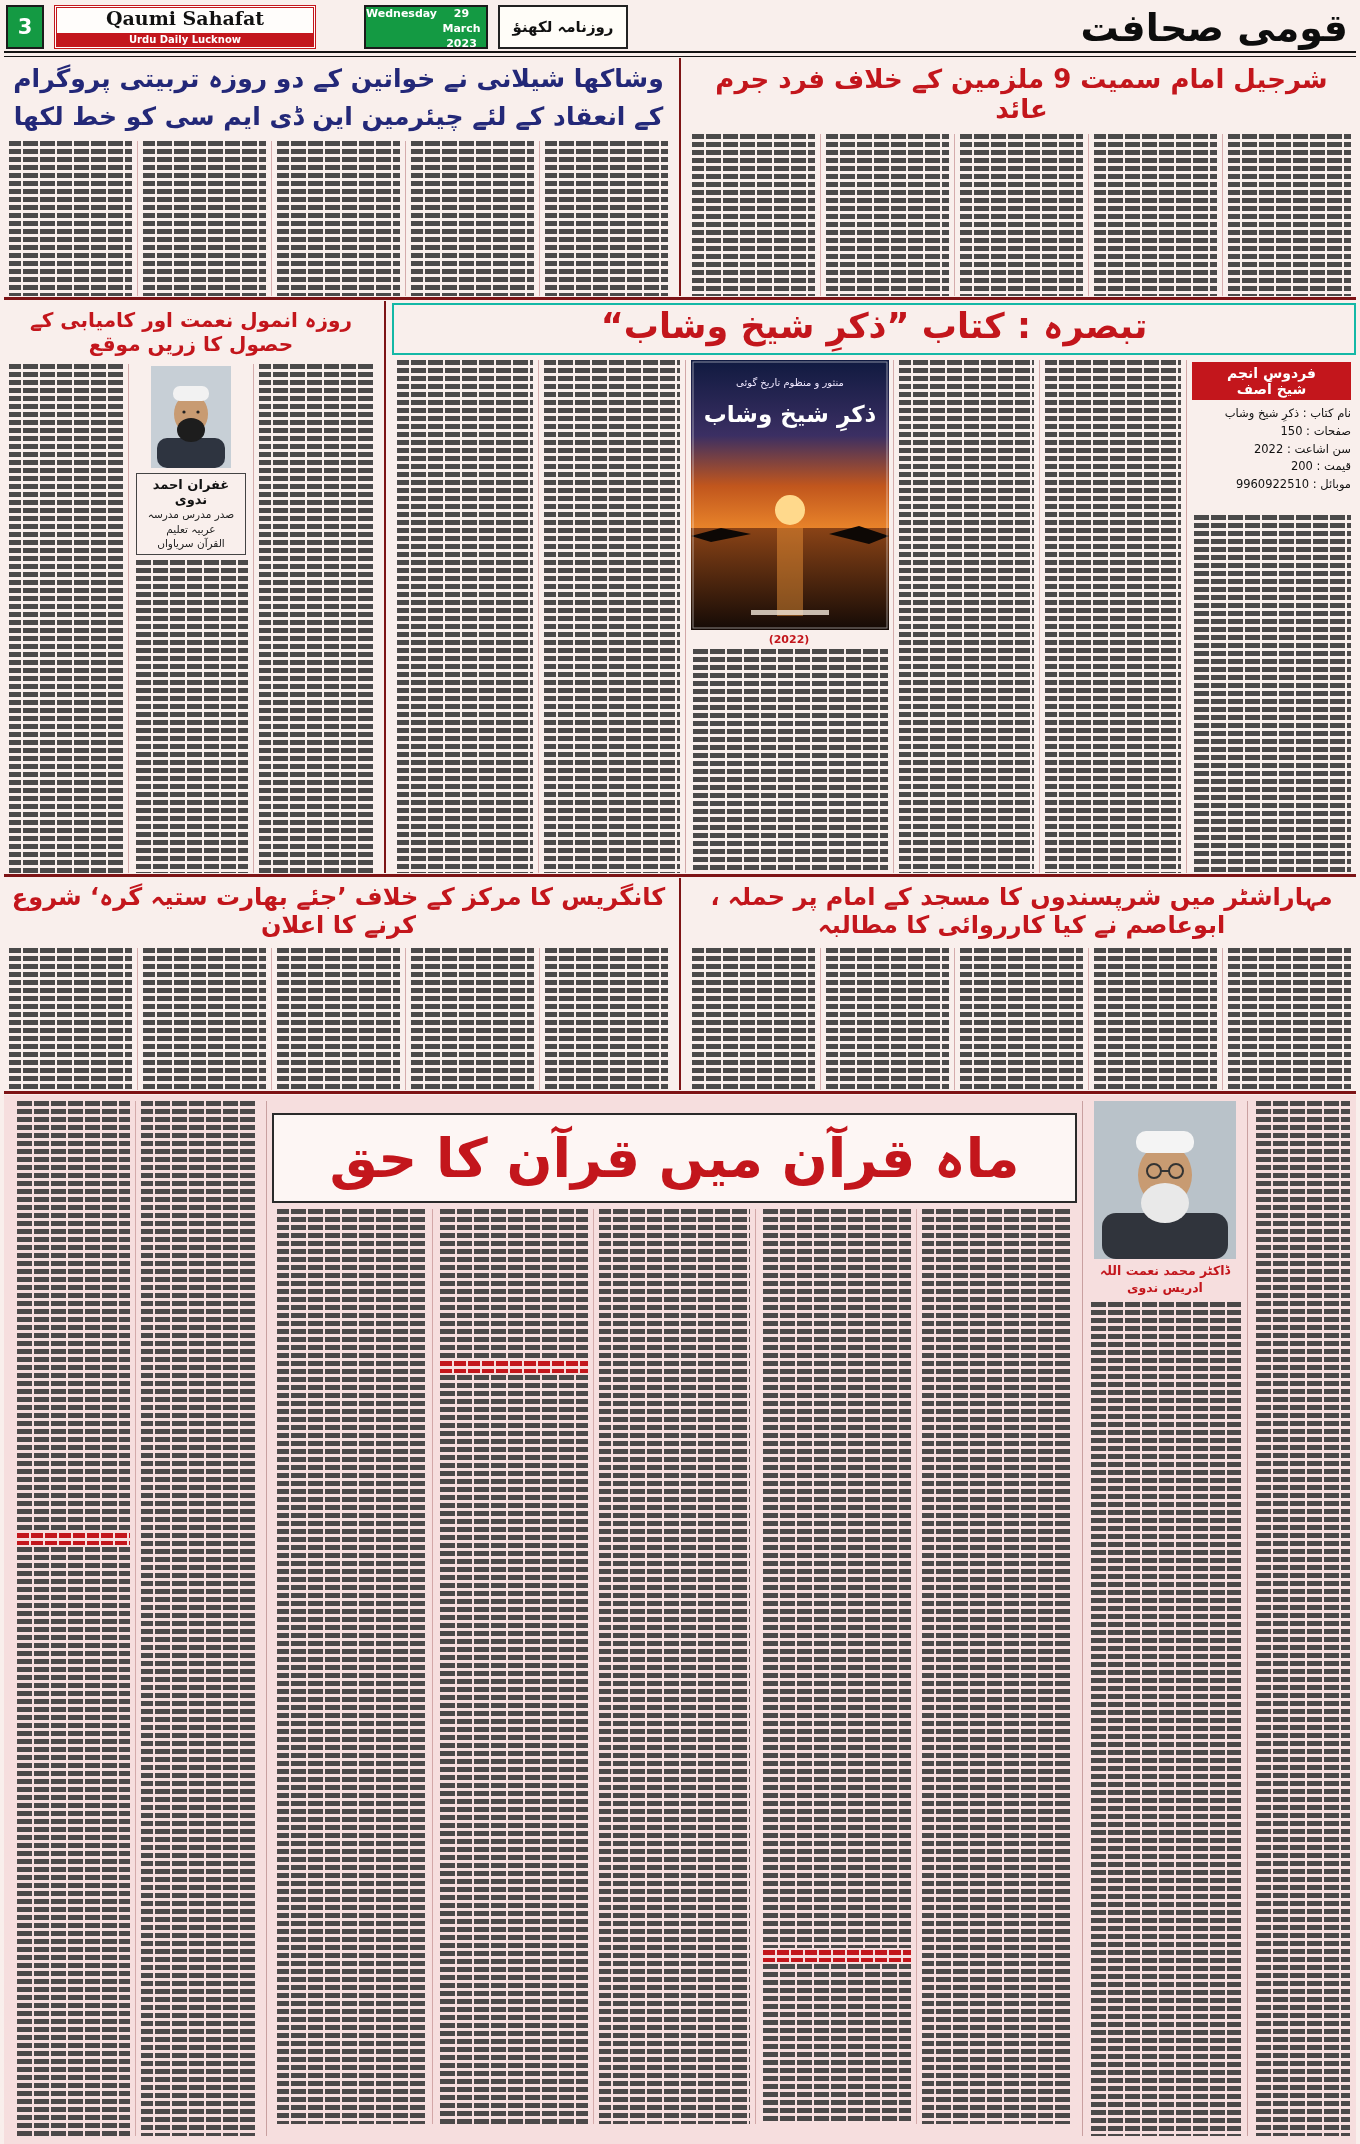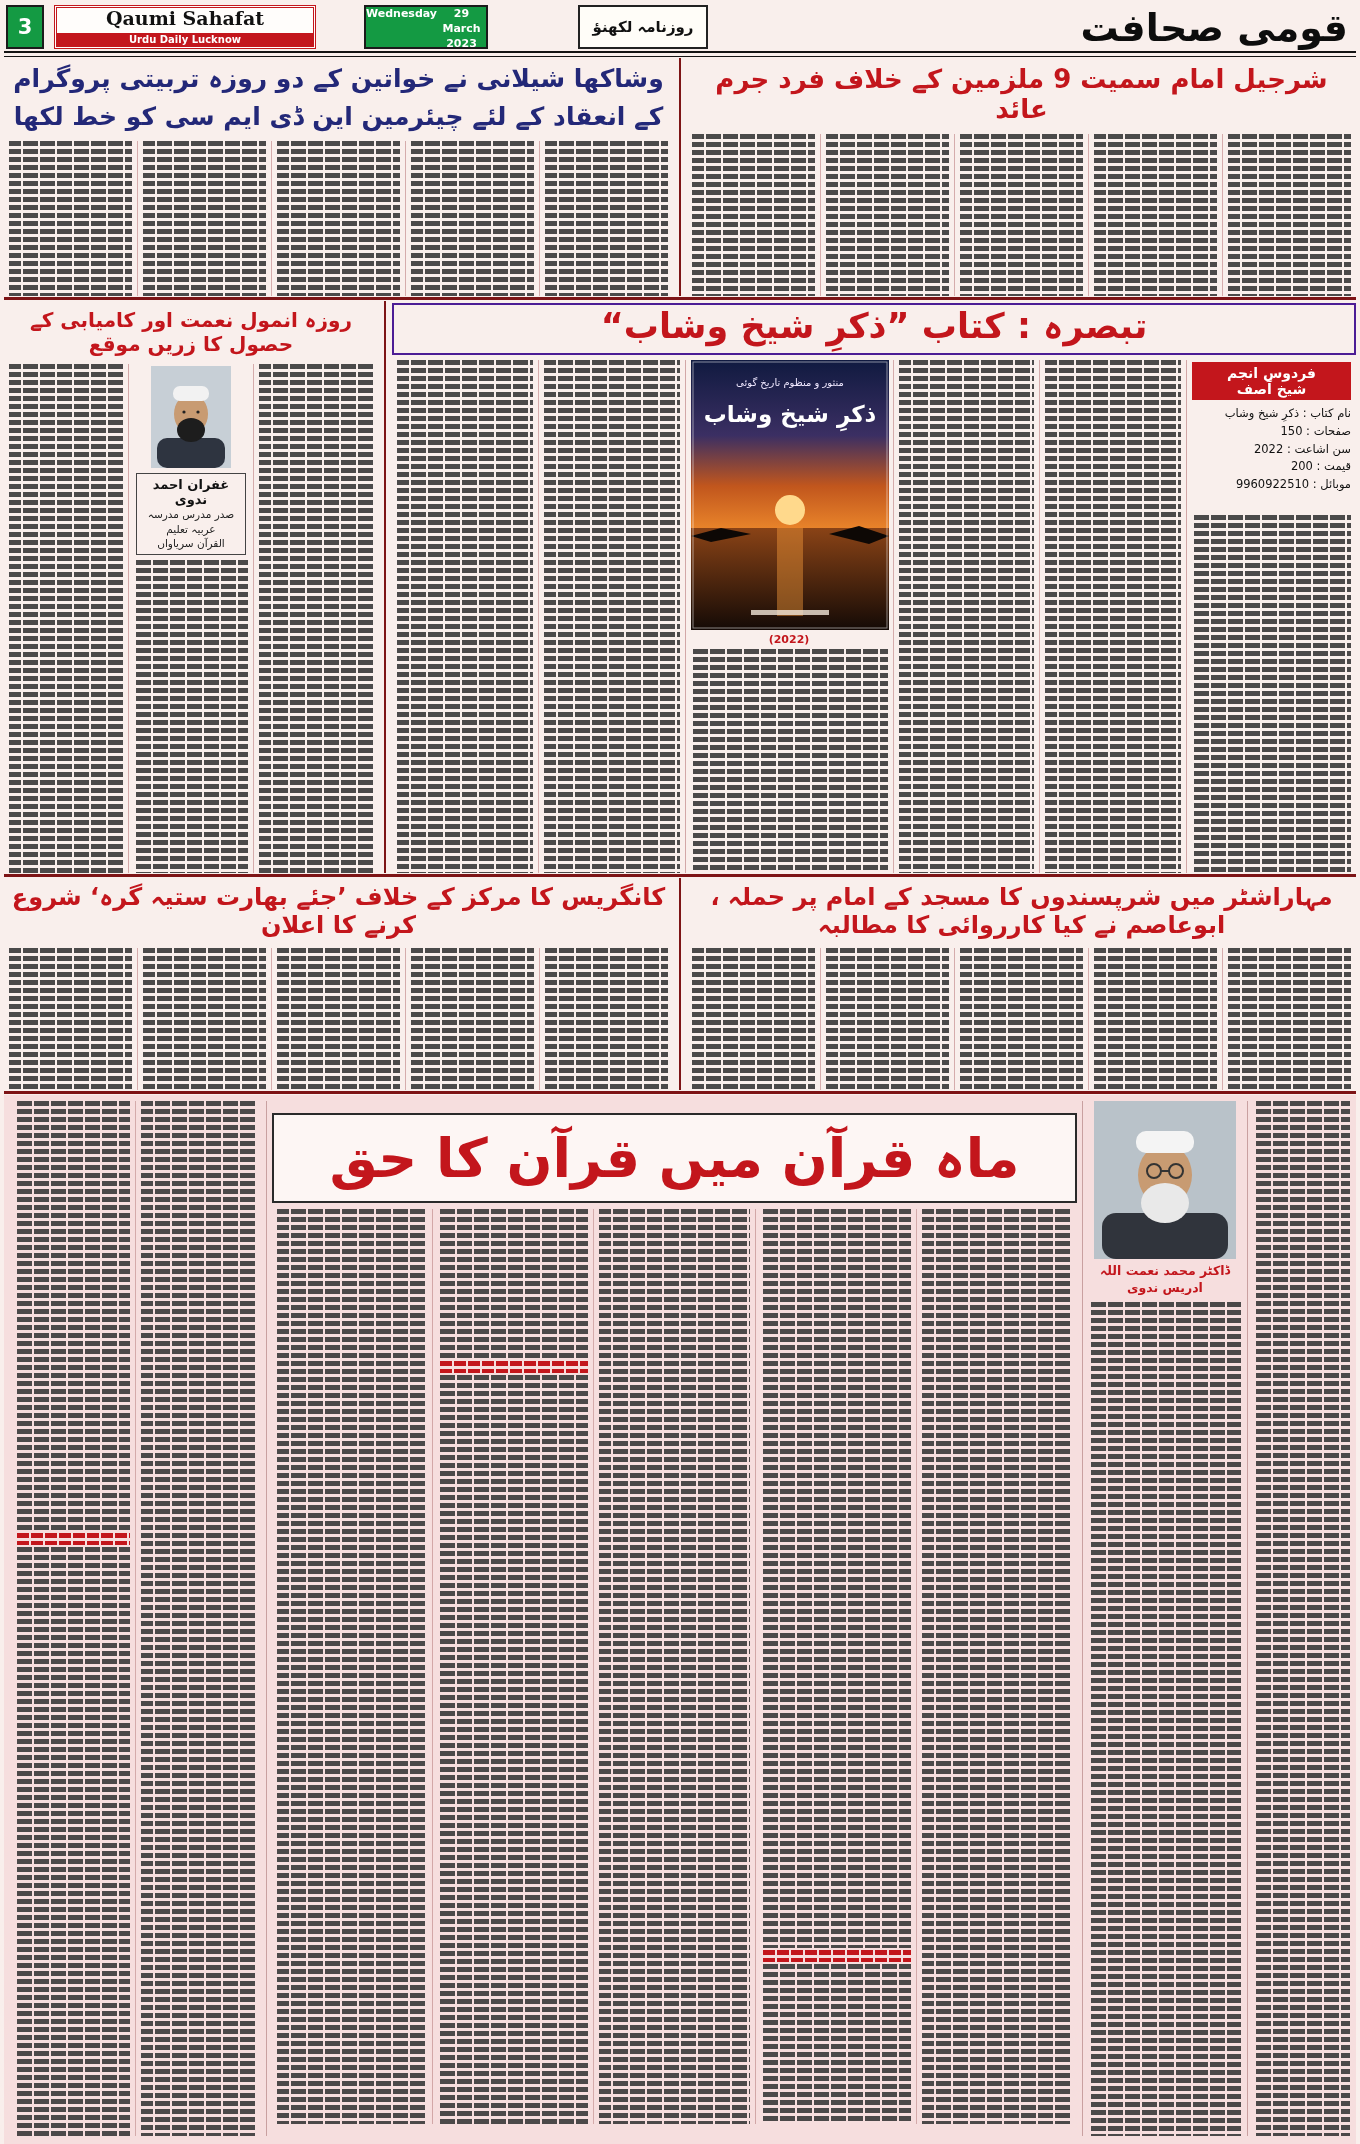--- a/index.html
+++ b/index.html
@@ -12,21 +12,21 @@
   .header{height:46px;display:flex;align-items:stretch;gap:10px;padding:1px 2px}
   .pageno{width:38px;background:#149a43;border:2px solid #1b1b1b;color:#fff;
           font-weight:bold;font-size:21px;display:flex;align-items:center;justify-content:center}
   .masthead{width:262px;border:3px double #c3161c;background:#fffdfb;display:flex;flex-direction:column}
   .masthead .title{flex:1;font-family:"DejaVu Serif",serif;font-weight:bold;font-size:19px;
           text-align:center;line-height:1.15;color:#111}
   .masthead .sub{background:#c3161c;color:#fff;font-size:10px;font-weight:bold;text-align:center;padding:1px 0}
   .datebox{width:124px;margin-left:38px;background:#149a43;border:2px solid #1b1b1b;color:#fff;
           text-align:center;font-size:11px;font-weight:bold;display:flex;flex-direction:row;
           justify-content:center;line-height:1.35}
-  .paperbox{width:130px;margin-left:80px;border:2px solid #222;background:#fffdf8;display:flex;
+  .paperbox{width:130px;border:2px solid #222;background:#fffdf8;display:flex;
           align-items:center;justify-content:center;font-size:15px;font-weight:bold;color:#111}
   .mast-ur{flex:1;text-align:right;font-size:38px;font-weight:bold;color:#0d0d0d;
           line-height:46px;padding-right:6px;direction:rtl}
 
   
   .hrule-d{border-top:2px solid #141414;border-bottom:1px solid #141414;height:6px;margin:1px 0}
   .hrule{height:3px;background:#7d1416;margin:1px 0}
   .vrule{width:2px;background:#7d1416}
   .vr{width:1px;background:#c9a0a0}
 
@@ -56,21 +56,21 @@
 
   
   .midrow{height:572px}
   .sub-article{width:374px;flex:none}
   .sub-article .headline{font-size:20px;margin:7px 0 8px}
   .photo-wrap{display:flex;justify-content:center;margin-top:2px}
   .capbox{border:1px solid #444;margin:5px 2px;padding:3px 2px;text-align:center;direction:rtl}
   .capbox .nm{font-weight:bold;font-size:13px;color:#111}
   .capbox .rl{font-size:10.5px;line-height:1.4;color:#222}
   .review{flex:1;display:flex;flex-direction:column;min-width:0}
-  .rev-head{border:2px solid #4c1d95;font-size:35px;padding:1px 0 7px;margin-top:2px}
+  .rev-head{border:2px solid #14b8a6;font-size:35px;padding:1px 0 7px;margin-top:2px}
   .rev-body{flex:1;display:flex;padding-top:5px;min-height:0}
   .cover-col{width:208px;flex:none}
   .details-col{width:170px;flex:none}
   .byline{background:#c3161c;color:#fff;font-weight:bold;font-size:14px;text-align:center;
           padding:3px 19px;margin:2px 0 5px;direction:rtl}
   .detail{font-size:11.5px;direction:rtl;text-align:right;line-height:1.55;color:#111}
   .details-list{margin-bottom:21px}
   .year{color:#c3161c;font-size:11px;font-weight:bold;text-align:center;margin:3px 0}
   .coverimg{display:block;margin:0 auto}
 

